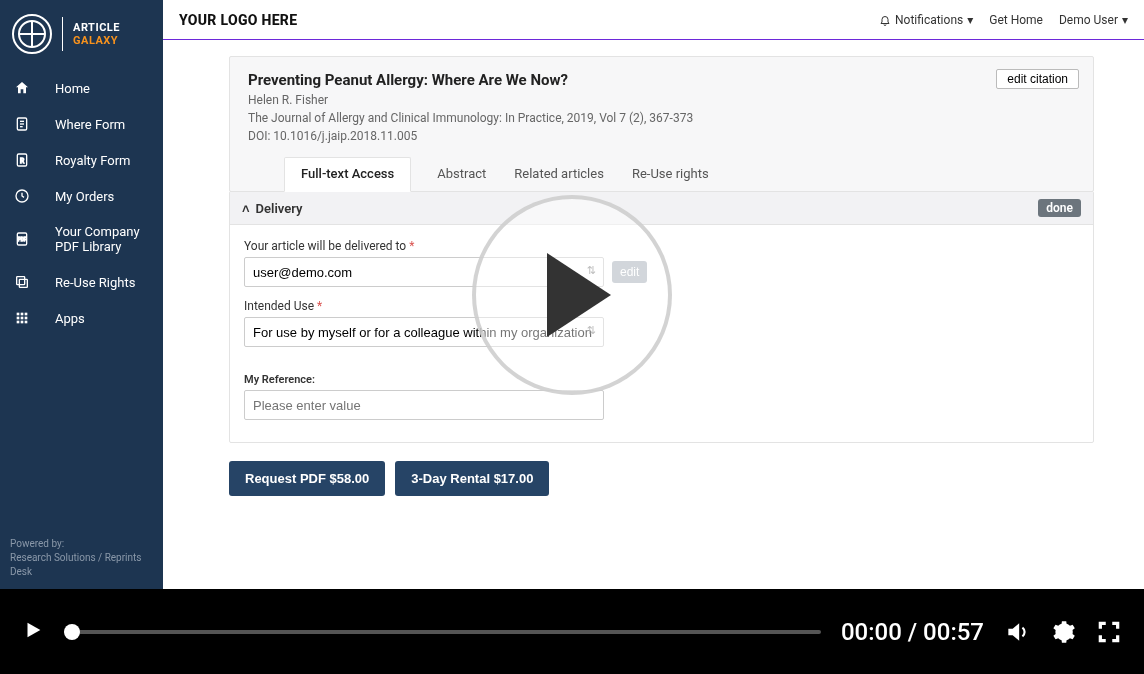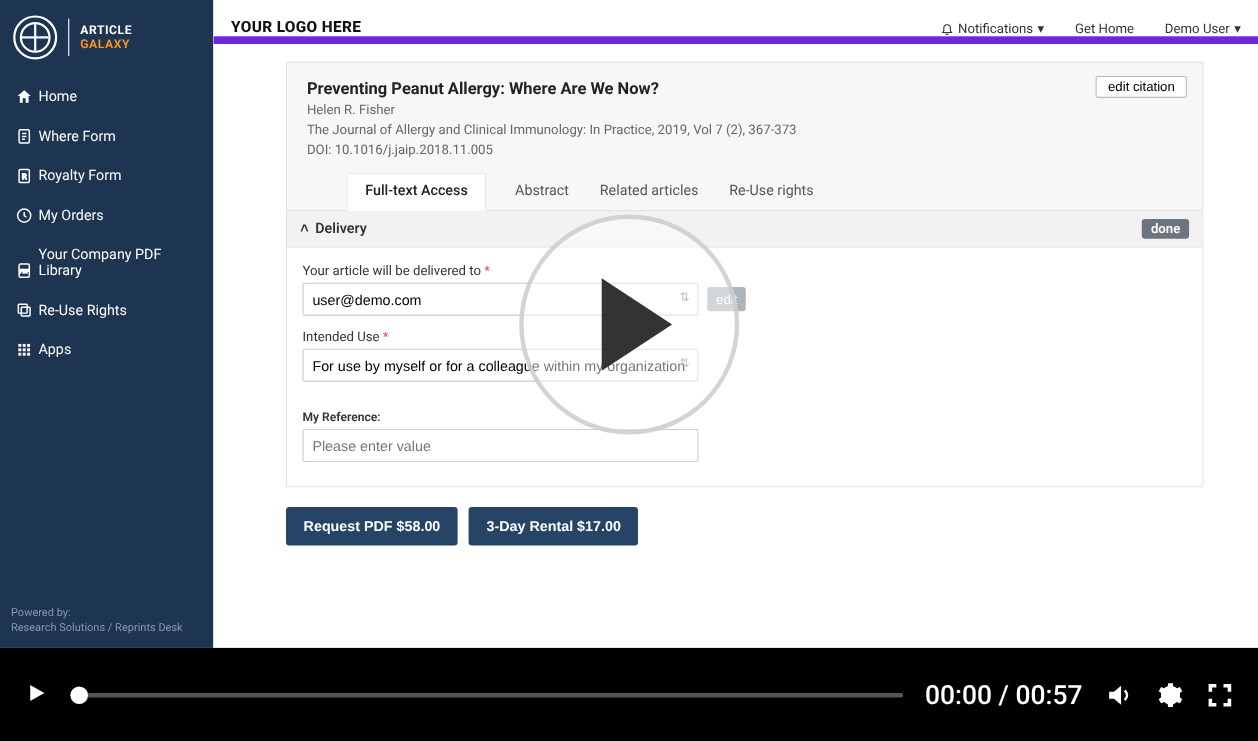--- a/index.html
+++ b/index.html
@@ -1,34 +1,34 @@
 <!DOCTYPE html>
 <html><head>
 <meta charset="utf-8">
 <style>
   * { box-sizing: border-box; margin: 0; padding: 0; }
   body { font-family: -apple-system, BlinkMacSystemFont, "Segoe UI", Roboto, Arial, sans-serif; font-size: 13px; color: #333; width: 1144px; height: 674px; overflow: hidden; position: relative; }
   .app { display: flex; width: 100%; height: 589px; }
-  .sidebar { width: 194px; background: #1d3551; color: #fff; display: flex; flex-direction: column; }
+  .sidebar { width: 163px; background: #1d3551; color: #fff; display: flex; flex-direction: column; }
   .logo-block { display: flex; align-items: center; padding: 14px 12px 16px 12px; gap: 10px; }
   .logo-circle { width: 40px; height: 40px; border: 2px solid #fff; border-radius: 50%; position: relative; display:flex;align-items:center;justify-content:center;}
   .logo-circle-inner { width: 28px; height: 28px; border: 2px solid #fff; border-radius: 50%; position:relative;}
   .logo-circle-inner::before,.logo-circle-inner::after{content:"";position:absolute;background:#fff;}
   .logo-circle-inner::before{width:24px;height:2px;top:11px;left:0;}
   .logo-circle-inner::after{width:2px;height:24px;left:11px;top:0;}
   .logo-text { font-size: 11px; font-weight: 700; letter-spacing: 0.5px; line-height: 1.2; }
   .logo-text .l1 { color: #fff; }
   .logo-text .l2 { color: #f6921e; }
   .logo-divider{width:1px;height:34px;background:#fff;}
   .nav { flex: 1; }
-  .nav-item { display: flex; align-items: flex-end; gap: 5px; padding: 10px 14px; cursor: pointer; font-size: 13px; }
+  .nav-item { display: flex; align-items: center; gap: 25px; padding: 10px 14px; cursor: pointer; font-size: 13px; }
   .nav-item svg { width: 16px; height: 16px; flex-shrink: 0; }
   .powered { padding: 10px; font-size: 10px; color: #8a98a9; line-height: 1.4; }
   .main { flex: 1; background: #fff; display: flex; flex-direction: column; overflow:hidden;}
-  .topbar { height: 40px; border-bottom: 7px solid #6d28d9; display: flex; align-items: flex-end; padding: 0 16px; gap: 28px; }
+  .topbar { height: 40px; border-bottom: 1px solid #6d28d9; display: flex; align-items: center; padding: 0 16px; gap: 16px; }
   .brand { font-weight: 800; font-size: 14px; letter-spacing: 0.3px; color:#111;}
   .top-spacer { flex: 1; }
   .top-link { font-size: 12px; color: #333; display:flex;align-items:center;gap:4px;cursor:pointer;}
   .content { padding: 16px 50px 16px 66px; }
   .citation-card { background: #f7f7f8; border: 1px solid #e3e3e3; border-radius: 2px; padding: 14px 18px 0 18px; position: relative; }
   .cit-title { font-size: 15px; font-weight: 700; color: #222; }
   .cit-sub { font-size: 12px; color: #666; margin-top: 4px; }
   .edit-btn { position: absolute; top: 12px; right: 14px; padding: 2px 10px; border: 1px solid #bbb; background: #fff; font-size: 12px; border-radius: 2px; cursor:pointer;}
   .tabs { display: flex; gap: 24px; margin-top: 14px; margin-left: 36px; }
   .tab { padding: 9px 2px 10px 2px; font-size: 13px; color: #555; cursor: pointer; }

